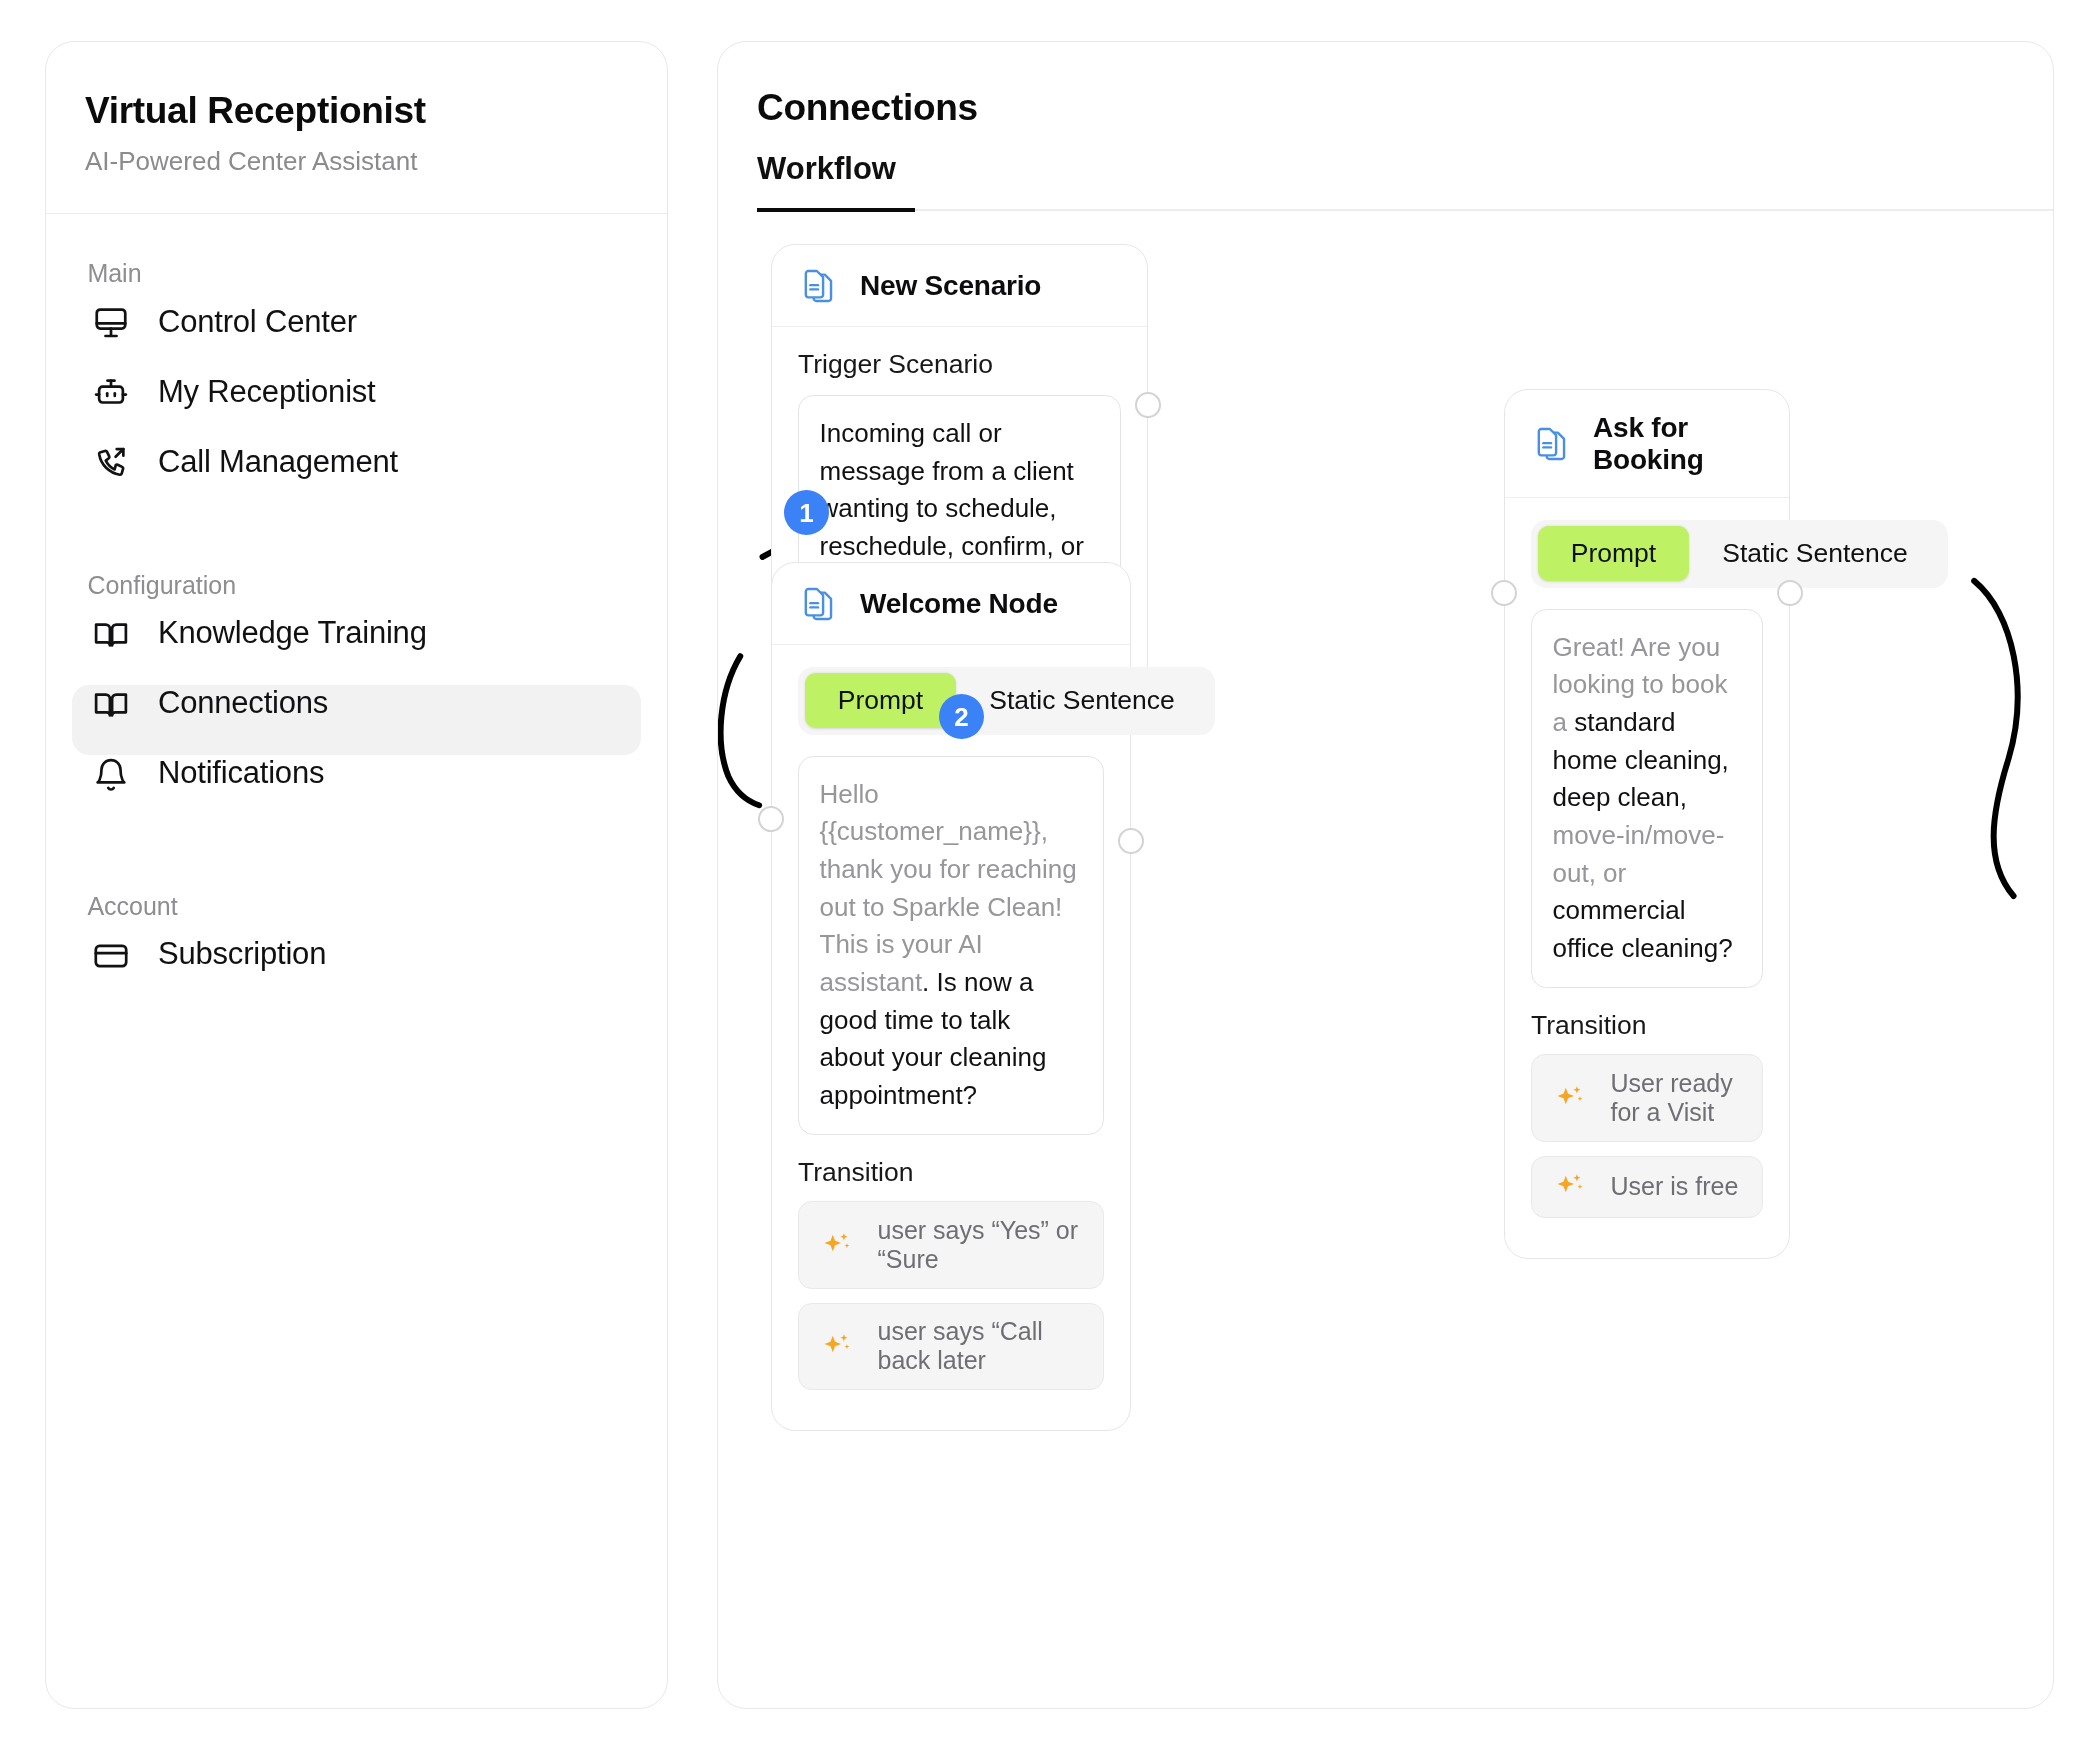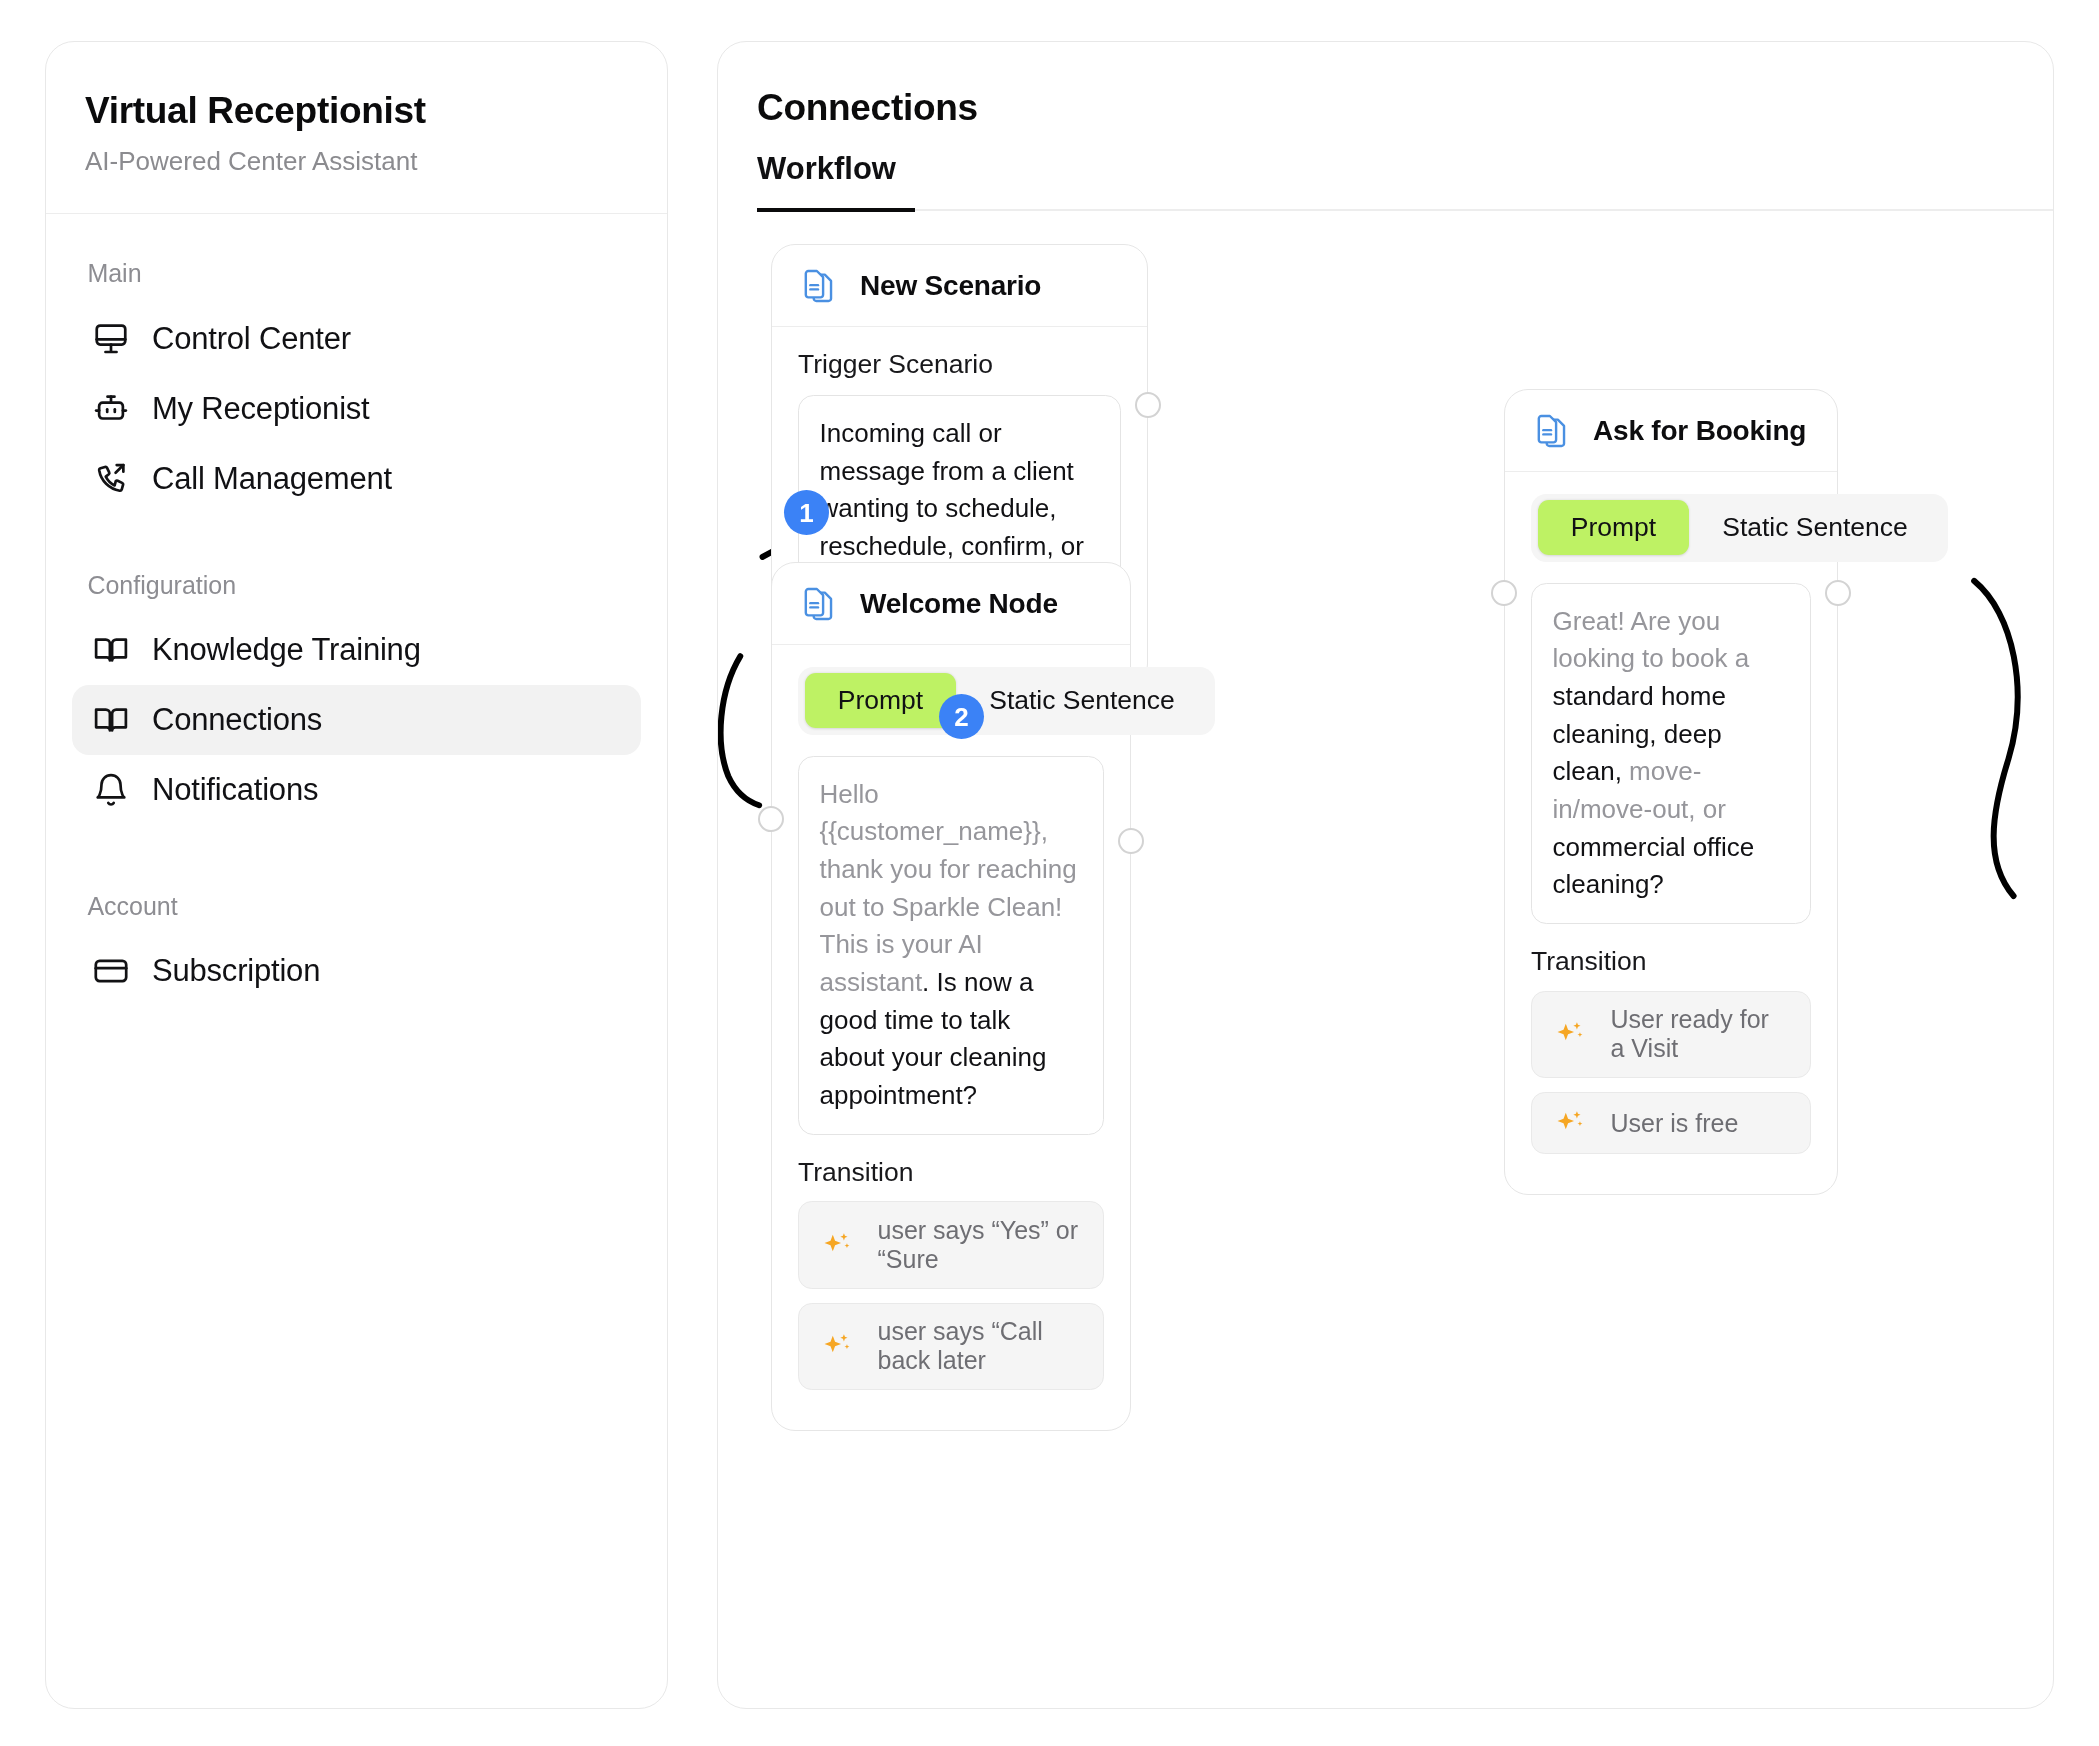--- a/index.html
+++ b/index.html
@@ -40,22 +40,21 @@
   }
   .nav { padding: 45px 26px 0 26px; }
   .nav-group-label {
     font-size: 25px;
     color: #8d8d92;
     padding: 0 0 15.4px 15.4px;
     font-weight: 400;
   }
   .nav-item {
     display: flex;
-    align-items: center;
-    gap: 22px;
+    gap: 28px;
     height: 70px;
     padding: 0 19px;
     border-radius: 17px;
     cursor: pointer;
   }
   .nav-item.active { background: #f2f2f2; }
   .nav-item .ico {
     width: 39px; height: 39px;
     flex: 0 0 39px;
     display: flex; align-items: center; justify-content: center;
@@ -383,21 +382,21 @@
               <path d="M17.4 3.1l.72 1.88 1.88.72-1.88.72-.72 1.88-.72-1.88-1.88-.72 1.88-.72z"></path>
               <path d="M19.6 10.3l.5 1.3 1.3.5-1.3.5-.5 1.3-.5-1.3-1.3-.5 1.3-.5z"></path>
             </svg>
             <span class="trans-text">user says “Call back later</span>
           </div>
         </div>
         <span class="port" style="left:-13.7px; top:243px;"></span>
         <span class="port" style="right:-13.7px; top:265px;"></span>
       </div>
 
-      <div class="node" id="node-ask-booking" style="left:786px; top:178px; width:334px;">
+      <div class="node" id="node-ask-booking" style="left:786px; top:178px; width:286px;">
         <div class="node-head">
           <svg class="doc-ico" viewBox="0 0 24 26" fill="none" stroke="#4a90e2" stroke-width="1.7" stroke-linecap="round" stroke-linejoin="round">
             <path d="M8.2 2.4h6l4.4 4.4v12.4a1.8 1.8 0 0 1-1.8 1.8H8.2a1.8 1.8 0 0 1-1.8-1.8V4.2a1.8 1.8 0 0 1 1.8-1.8z" transform="translate(2.6,2.6)"></path>
             <path d="M5.2 2.4h6l4.4 4.4v12.4a1.8 1.8 0 0 1-1.8 1.8H5.2a1.8 1.8 0 0 1-1.8-1.8V4.2a1.8 1.8 0 0 1 1.8-1.8z" fill="#fff"></path>
             <line x1="6.6" y1="12.4" x2="12" y2="12.4"></line>
             <line x1="6.6" y1="15.4" x2="12" y2="15.4"></line>
           </svg>
           <span class="node-title">Ask for Booking</span>
         </div>
         <div class="node-body">

